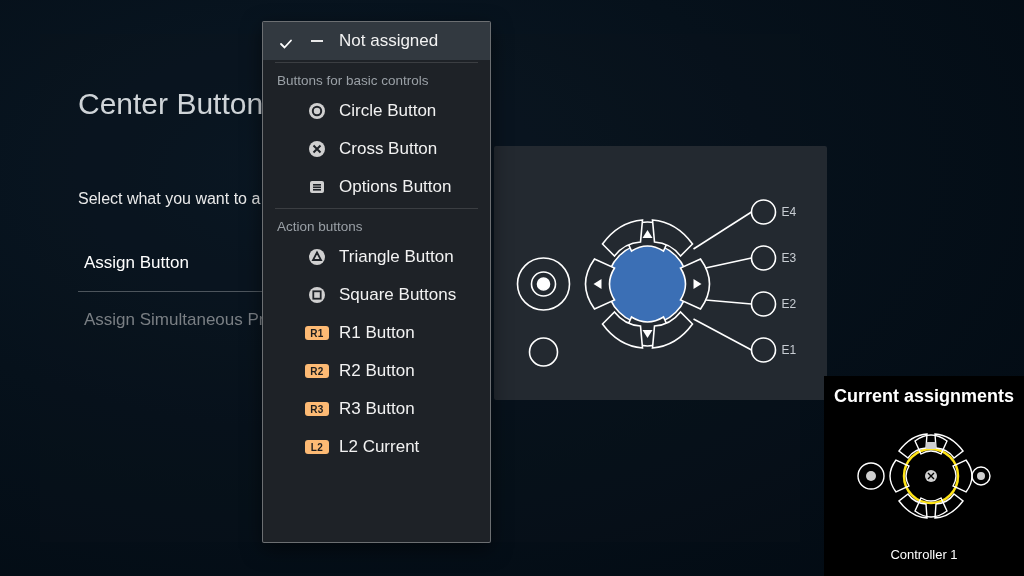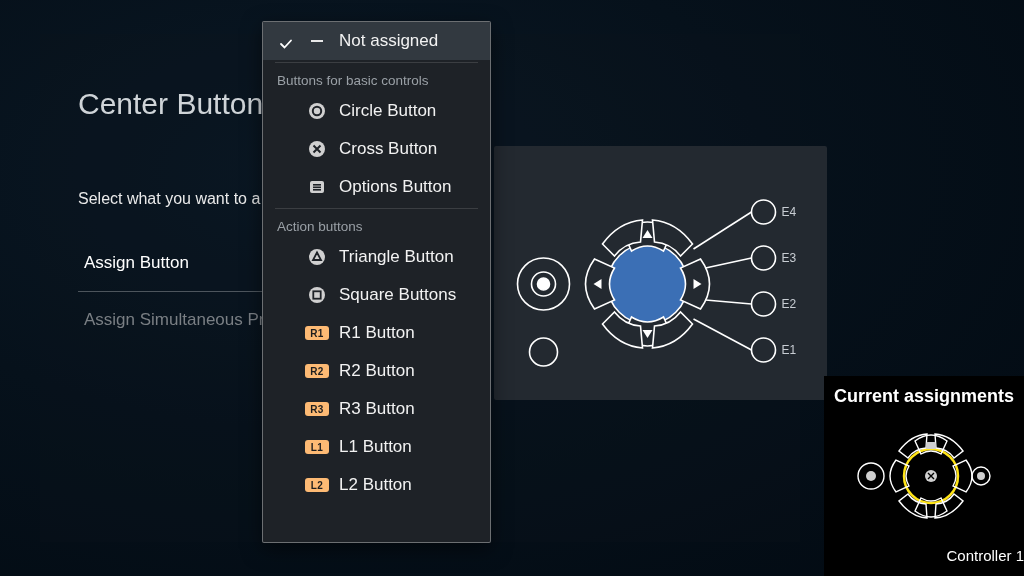--- a/index.html
+++ b/index.html
@@ -13,21 +13,21 @@
   .dropdown{position:absolute;left:262px;top:21px;width:227px;height:520px;background:#1e2227;border:1px solid rgba(255,255,255,0.35);border-radius:2px;box-shadow:0 6px 20px rgba(0,0,0,0.5);overflow:hidden;}
   .dd-item{display:flex;align-items:center;gap:12px;padding:9px 14px;font-size:17px;color:#f2f2f2;cursor:pointer;}
   .dd-item.selected{background:#323940;align-items:flex-end;}
   .dd-item .lead{width:18px;display:flex;justify-content:center;}
   .dd-item .glyph{width:20px;height:20px;display:flex;align-items:center;justify-content:center;}
   .dd-section{padding:8px 14px 4px;font-size:13.5px;color:#9aa0a6;}
   .dd-sep{height:1px;background:rgba(255,255,255,0.13);margin:2px 12px;}
   .badge{display:inline-flex;align-items:center;justify-content:center;min-width:20px;height:14px;border-radius:3px;background:#fdba74;color:#1e1e1e;font-size:10px;font-weight:700;padding:0 2px;letter-spacing:.3px;}
   .panel{position:absolute;right:0;bottom:0;width:200px;height:200px;background:#000;color:#fff;font-size:14px;}
   .panel-title{text-align:center;padding:10px 0 4px;font-weight:600;font-size:18px;}
-  .panel-sub{text-align:right;padding:6px 0 10px;font-size:15px;}
+  .panel-sub{text-align:center;padding:6px 0 10px;font-size:13px;}
   .panel svg{display:block;margin:0 auto;}
   .backdrop{position:absolute;left:40px;top:34px;width:760px;height:508px;background:rgba(10,18,26,0.25);}
 </style>
 </head>
 <body>
 
 <div class="backdrop"></div>
 
 <div class="page-title">Center Button</div>
 <div class="prompt">Select what you want to a</div>
@@ -181,30 +181,23 @@
   <div class="dd-item">
     <span class="lead"></span>
     <span class="glyph">
         <span class="badge">R3</span>
       </span>
     <span>R3 Button</span>
   </div>
   <div class="dd-item">
     <span class="lead"></span>
     <span class="glyph">
-        <span class="badge">L1</span>
-      </span>
-    <span>L1 Button</span>
-  </div>
-  <div class="dd-item">
-    <span class="lead"></span>
-    <span class="glyph">
         <span class="badge">L2</span>
       </span>
-    <span>L2 Button</span>
+    <span>L2 Current</span>
   </div>
 </div>
 
 <div class="panel">
   <div class="panel-title">Current assignments</div>
   <svg width="150" height="130" viewBox="0 0 150 130">
     <g stroke="#fff" stroke-width="1.4" fill="none">
       <circle cx="82" cy="65" r="27" stroke="#ffe417" stroke-width="2.5"></circle>
       <circle cx="82" cy="65" r="6" fill="#cfcfcf" stroke="none"></circle>
       <path d="M79 62 l6 6 M85 62 l-6 6" stroke="#000" stroke-width="1.4"></path>

